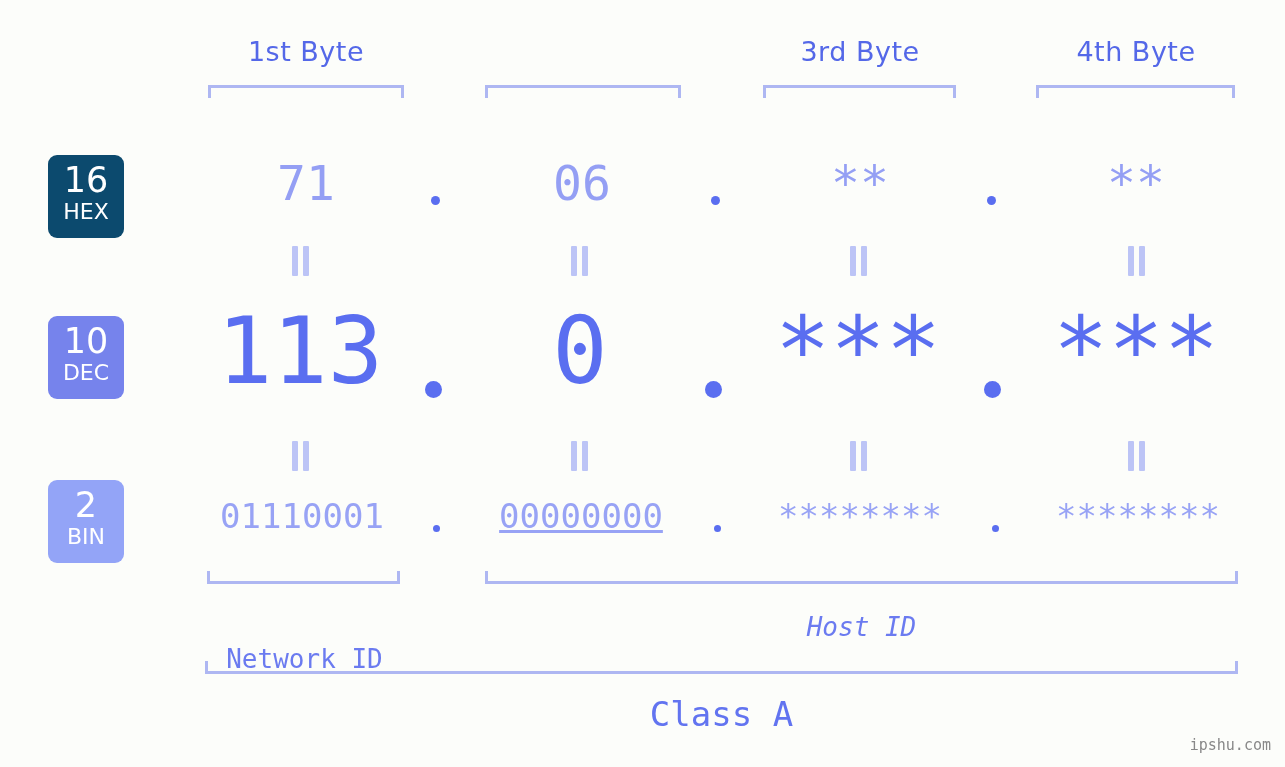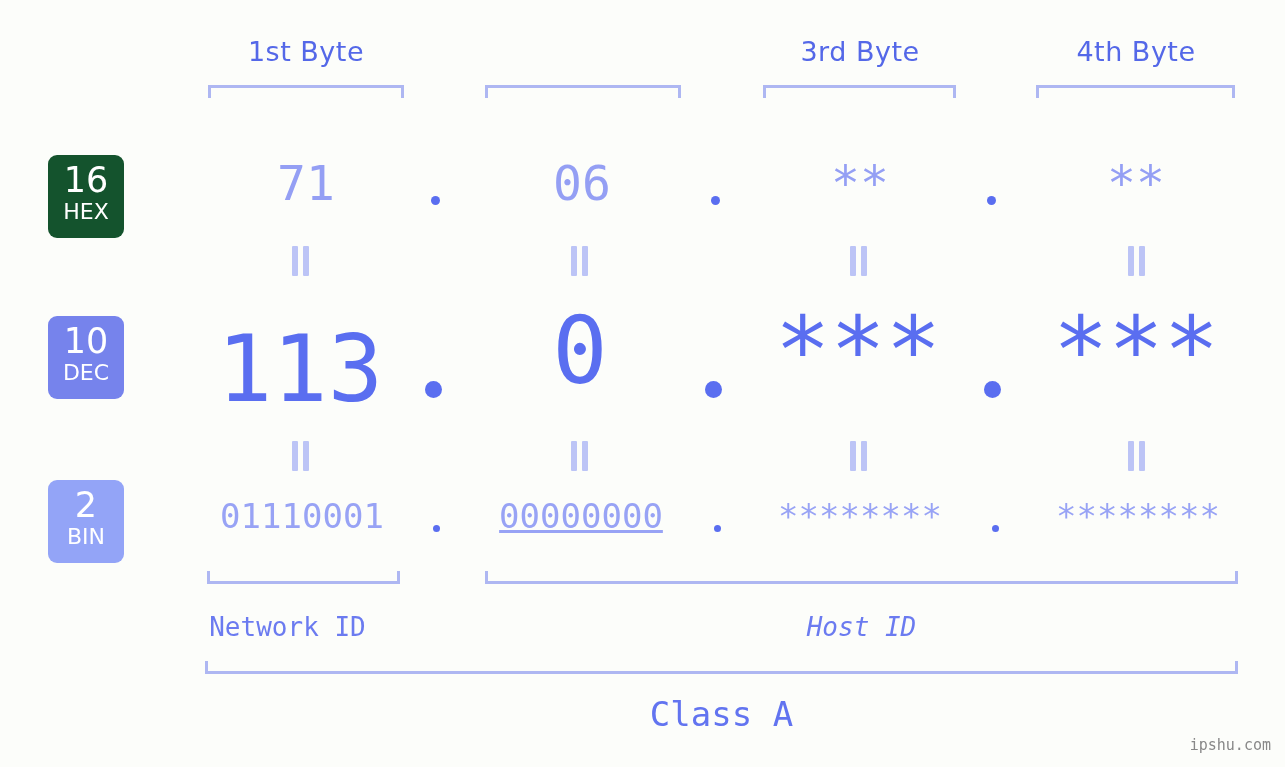--- a/index.html
+++ b/index.html
@@ -75,21 +75,21 @@
     font-family: "DejaVu Sans", sans-serif;
     font-weight: 400;
   }
   .base-badge .name {
     display: block;
     font-size: 22px;
     line-height: 26px;
     font-family: "DejaVu Sans", sans-serif;
     font-weight: 400;
   }
-  #badge-hex { top: 155px; background: #14532d; }
+  #badge-hex { top: 155px; background: #0c4a6e; }
   #badge-dec { top: 316px; background: #7683ec; }
   #badge-bin { top: 480px; background: #93a4f7; }
 
   
   .val {
     position: absolute;
     text-align: center;
     font-family: "DejaVu Sans Mono", monospace;
     white-space: nowrap;
   }
@@ -232,21 +232,21 @@
   <div class="eq" style="left:848px;top:246px;">
     <span class="a"></span>
       <span class="b"></span>
   </div>
   <div class="eq" style="left:1126px;top:246px;">
     <span class="a"></span>
       <span class="b"></span>
   </div>
 
   <div class="dec-row">
-    <div class="val" style="left:186px;width:228px;margin-top:18px;">113</div>
+    <div class="val" style="left:186px;width:228px;">113</div>
     <div class="val" style="left:466px;width:228px;">0</div>
     <div class="val" style="left:744px;width:228px;">***</div>
     <div class="val" style="left:1022px;width:228px;">***</div>
 
     <div class="dot dec-dot" style="left:425px;"></div>
     <div class="dot dec-dot" style="left:705px;"></div>
     <div class="dot dec-dot" style="left:984px;"></div>
   </div>
 
   <div class="eq" style="left:290px;top:441px;">
@@ -273,21 +273,21 @@
     <div class="val" style="left:1024px;width:228px;">********</div>
 
     <div class="dot bin-dot" style="left:433px;"></div>
     <div class="dot bin-dot" style="left:714px;"></div>
     <div class="dot bin-dot" style="left:992px;"></div>
   </div>
 
   <div class="bracket-up" style="left:207px;width:193px;top:571px;"></div>
   <div class="bracket-up" style="left:485px;width:753px;top:571px;"></div>
 
-  <div class="id-label" style="left:191px;width:193px;">Network ID</div>
+  <div class="id-label" style="left:208px;width:193px;margin-top:32px;">Network ID</div>
   <div class="id-label" style="left:485px;width:753px;font-style:italic;">Host ID</div>
 
   <div class="bracket-up" style="left:205px;width:1033px;top:661px;"></div>
   <div id="class-label">Class A</div>
 
   <div id="watermark">ipshu.com</div>
 
 </div>
 
 </body></html>

